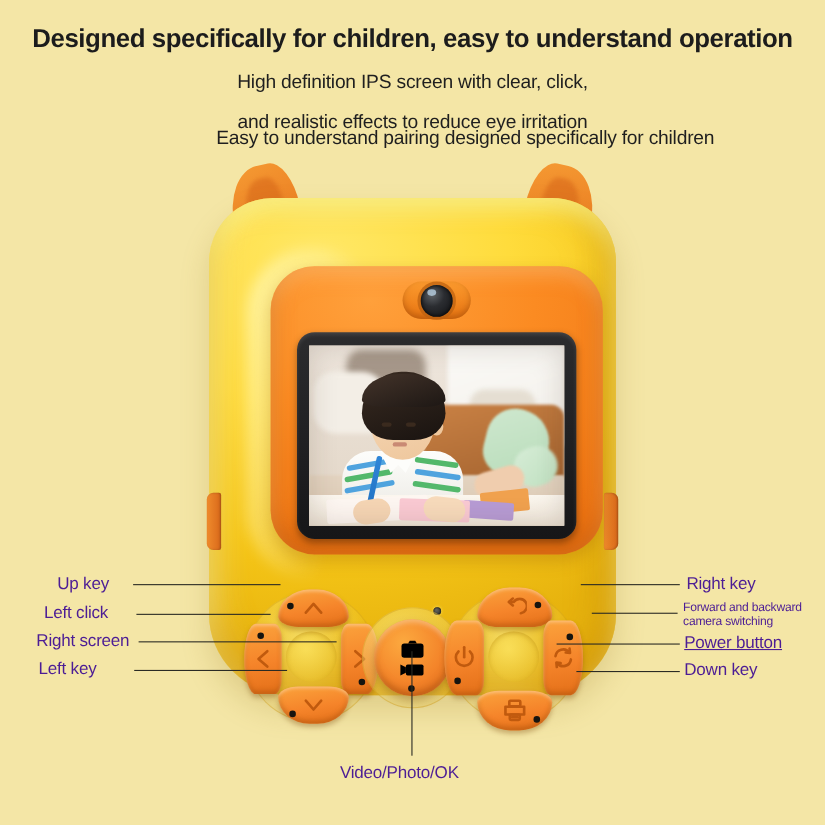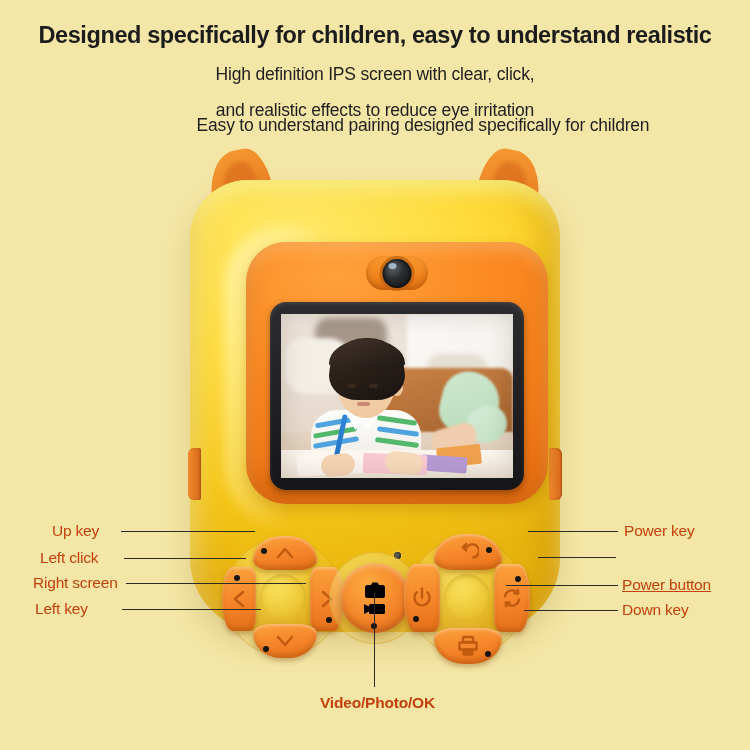--- a/index.html
+++ b/index.html
@@ -203,31 +203,31 @@
                0 4px 8px rgba(120,70,10,.35);
     display:flex;align-items:center;justify-content:center;}
 
   
   .k-ret{left:26px;top:-4px;width:68px;height:36px;border-radius:46% 46% 30% 30% / 74% 74% 30% 30%;}
   .k-pow{left:-4px;top:26px;width:36px;height:68px;border-radius:46% 30% 30% 46% / 74% 30% 30% 74%;}
   .k-sw{right:-4px;top:26px;width:36px;height:68px;border-radius:30% 46% 46% 30% / 30% 74% 74% 30%;}
   .k-print{left:26px;bottom:-8px;width:68px;height:36px;border-radius:30% 30% 46% 46% / 30% 30% 74% 74%;}
 
   
-  .lbl{position:absolute;font-size:15.5px;color:#c2410c;white-space:nowrap;letter-spacing:-.2px;}
+  .lbl{position:absolute;font-size:15.5px;color:#4c1d95;white-space:nowrap;letter-spacing:-.2px;}
   .lbl.small{font-size:11px;line-height:12.5px;white-space:normal;}
   .ln{position:absolute;height:1px;background:#2b2b24;}
   .vln{position:absolute;width:1px;background:#2b2b24;}
 </style>
 </head>
 <body>
 
 <div id="stage">
 
-  <div class="headline">Designed specifically for children, easy to understand realistic</div>
+  <div class="headline">Designed specifically for children, easy to understand operation</div>
   <div class="sub sub1">High definition IPS screen with clear, click,</div>
   <div class="sub sub2">and realistic effects to reduce eye irritation</div>
   <div class="sub sub3">Easy to understand pairing designed specifically for children</div>
 
   <div id="camera">
 
     <div class="ear left"></div>
     <div class="ear right"></div>
 
     <div class="shell">
@@ -378,27 +378,28 @@
 
   <div class="lbl" style="left:40px;top:549px;">Left click</div>
   <div class="ln" style="left:124px;top:558px;width:122px;"></div>
 
   <div class="lbl" style="left:33px;top:574px;">Right screen</div>
   <div class="ln" style="left:126px;top:583px;width:180px;"></div>
 
   <div class="lbl" style="left:35px;top:600px;">Left key</div>
   <div class="ln" style="left:122px;top:609px;width:139px;"></div>
 
-  <div class="lbl" style="left:624px;top:522px;">Power key</div>
+  <div class="lbl" style="left:624px;top:522px;">Right key</div>
   <div class="ln" style="left:528px;top:531px;width:90px;"></div>
 
+  <div class="lbl small" style="left:621px;top:546px;width:124px;">Forward and backward camera switching</div>
   <div class="ln" style="left:538px;top:557px;width:78px;"></div>
 
   <div class="lbl" style="left:622px;top:576px;text-decoration:underline;">Power button</div>
   <div class="ln" style="left:506px;top:585px;width:112px;"></div>
 
   <div class="lbl" style="left:622px;top:601px;">Down key</div>
   <div class="ln" style="left:524px;top:610px;width:94px;"></div>
 
   <div class="vln" style="left:374px;top:592px;height:95px;"></div>
-  <div class="lbl" style="left:320px;top:694px;font-weight:bold;">Video/Photo/OK</div>
+  <div class="lbl" style="left:309px;top:694px;">Video/Photo/OK</div>
 
 </div>
 
 </body></html>

